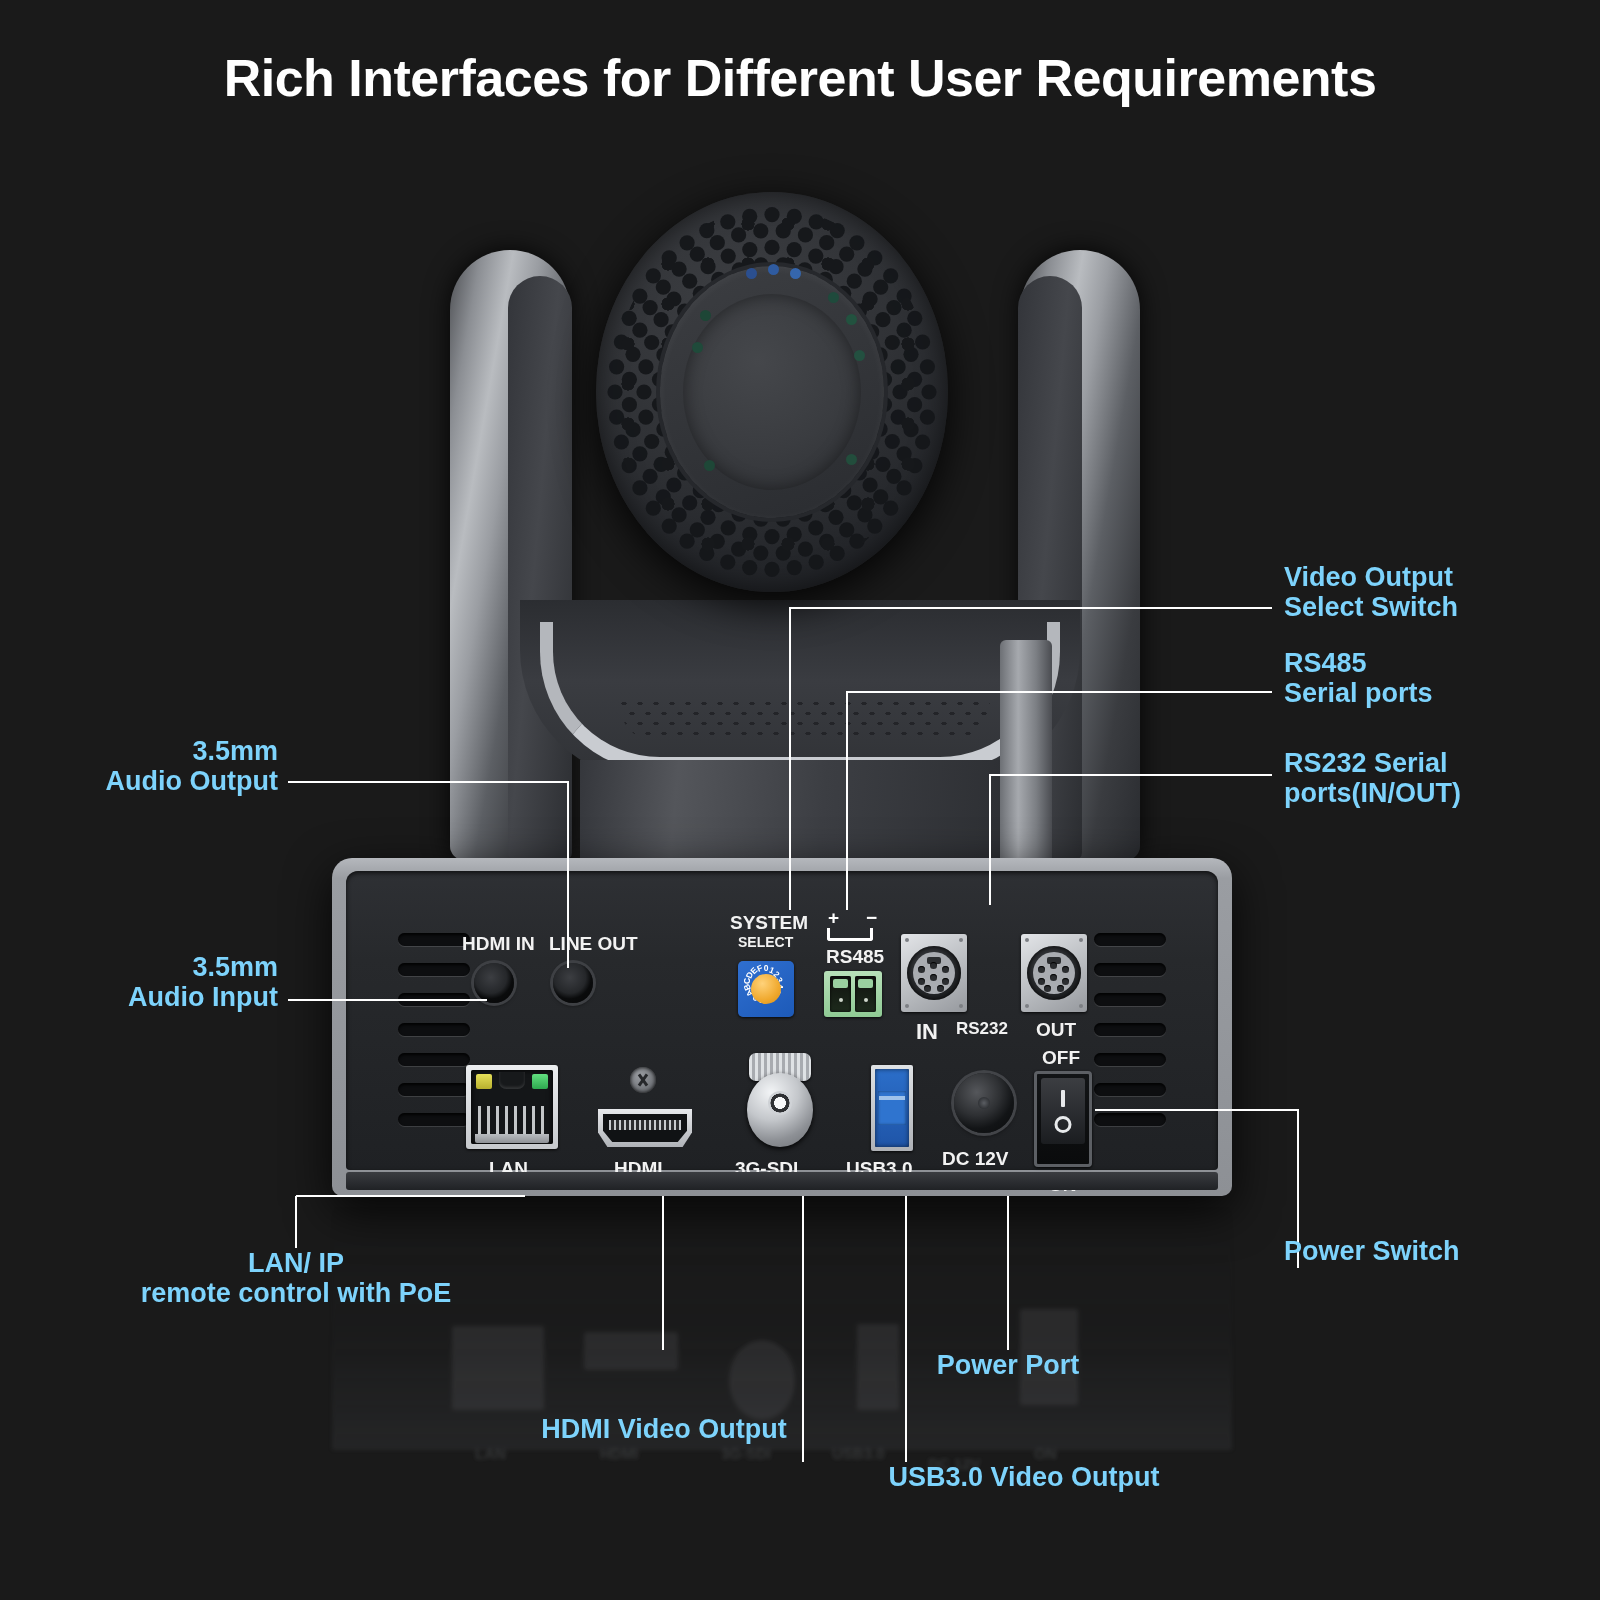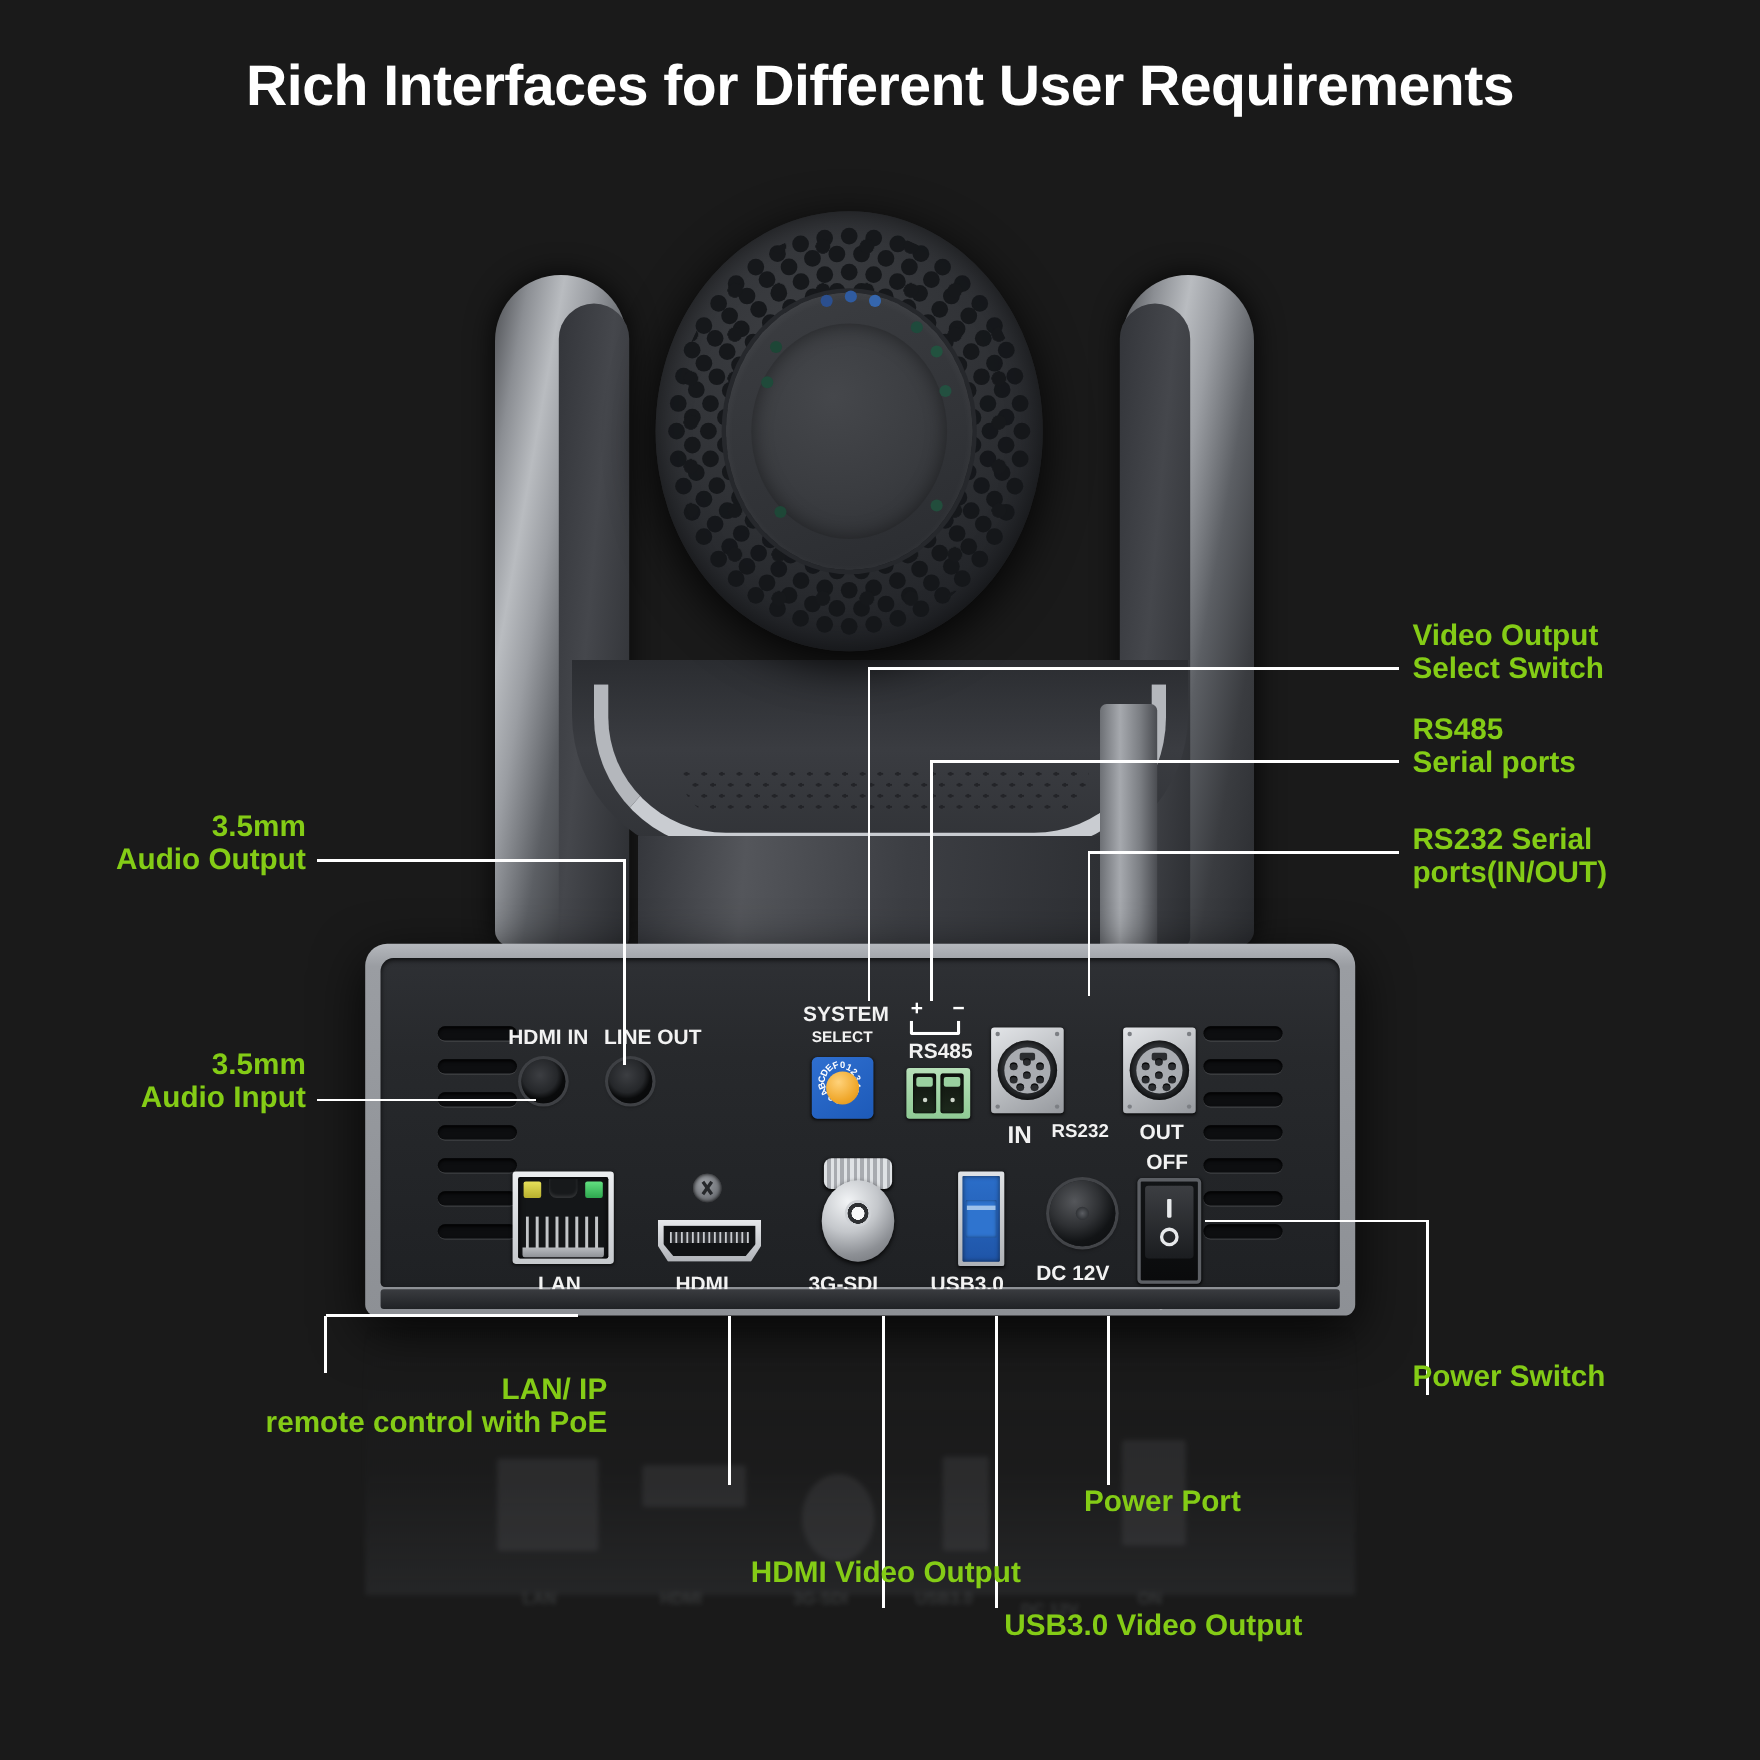--- a/index.html
+++ b/index.html
@@ -387,26 +387,26 @@
   }
   #dc-pol .c::after{
     content:""; position:absolute; left:3px; top:3px;
     width:6px;height:6px;border-radius:50%;background:#f0f0f0;
   }
   #dc-pol .bar{ position:absolute; top:7px; height:2px; background:#f0f0f0; }
 
   
   #leaders{ position:absolute; inset:0; pointer-events:none; }
   .callout{
-    position:absolute; color:#84cc16; font-weight:bold;
+    position:absolute; color:#7dd3fc; font-weight:bold;
     font-size:27px; line-height:1.12; white-space:pre-line;
   }
   .callout.right{ text-align:left; }
   .callout.left{ text-align:right; }
-  .callout.center{ text-align:right; }
+  .callout.center{ text-align:center; }
 
   
   #reflection{
     position:absolute; left:332px; top:1200px; width:900px; height:250px;
     background:linear-gradient(180deg,rgba(70,73,78,.30) 0%,rgba(40,42,46,.12) 45%,rgba(26,26,26,0) 100%);
     transform:scaleY(-1);
     filter:blur(2.2px);
     opacity:.85;
     pointer-events:none;
   }

